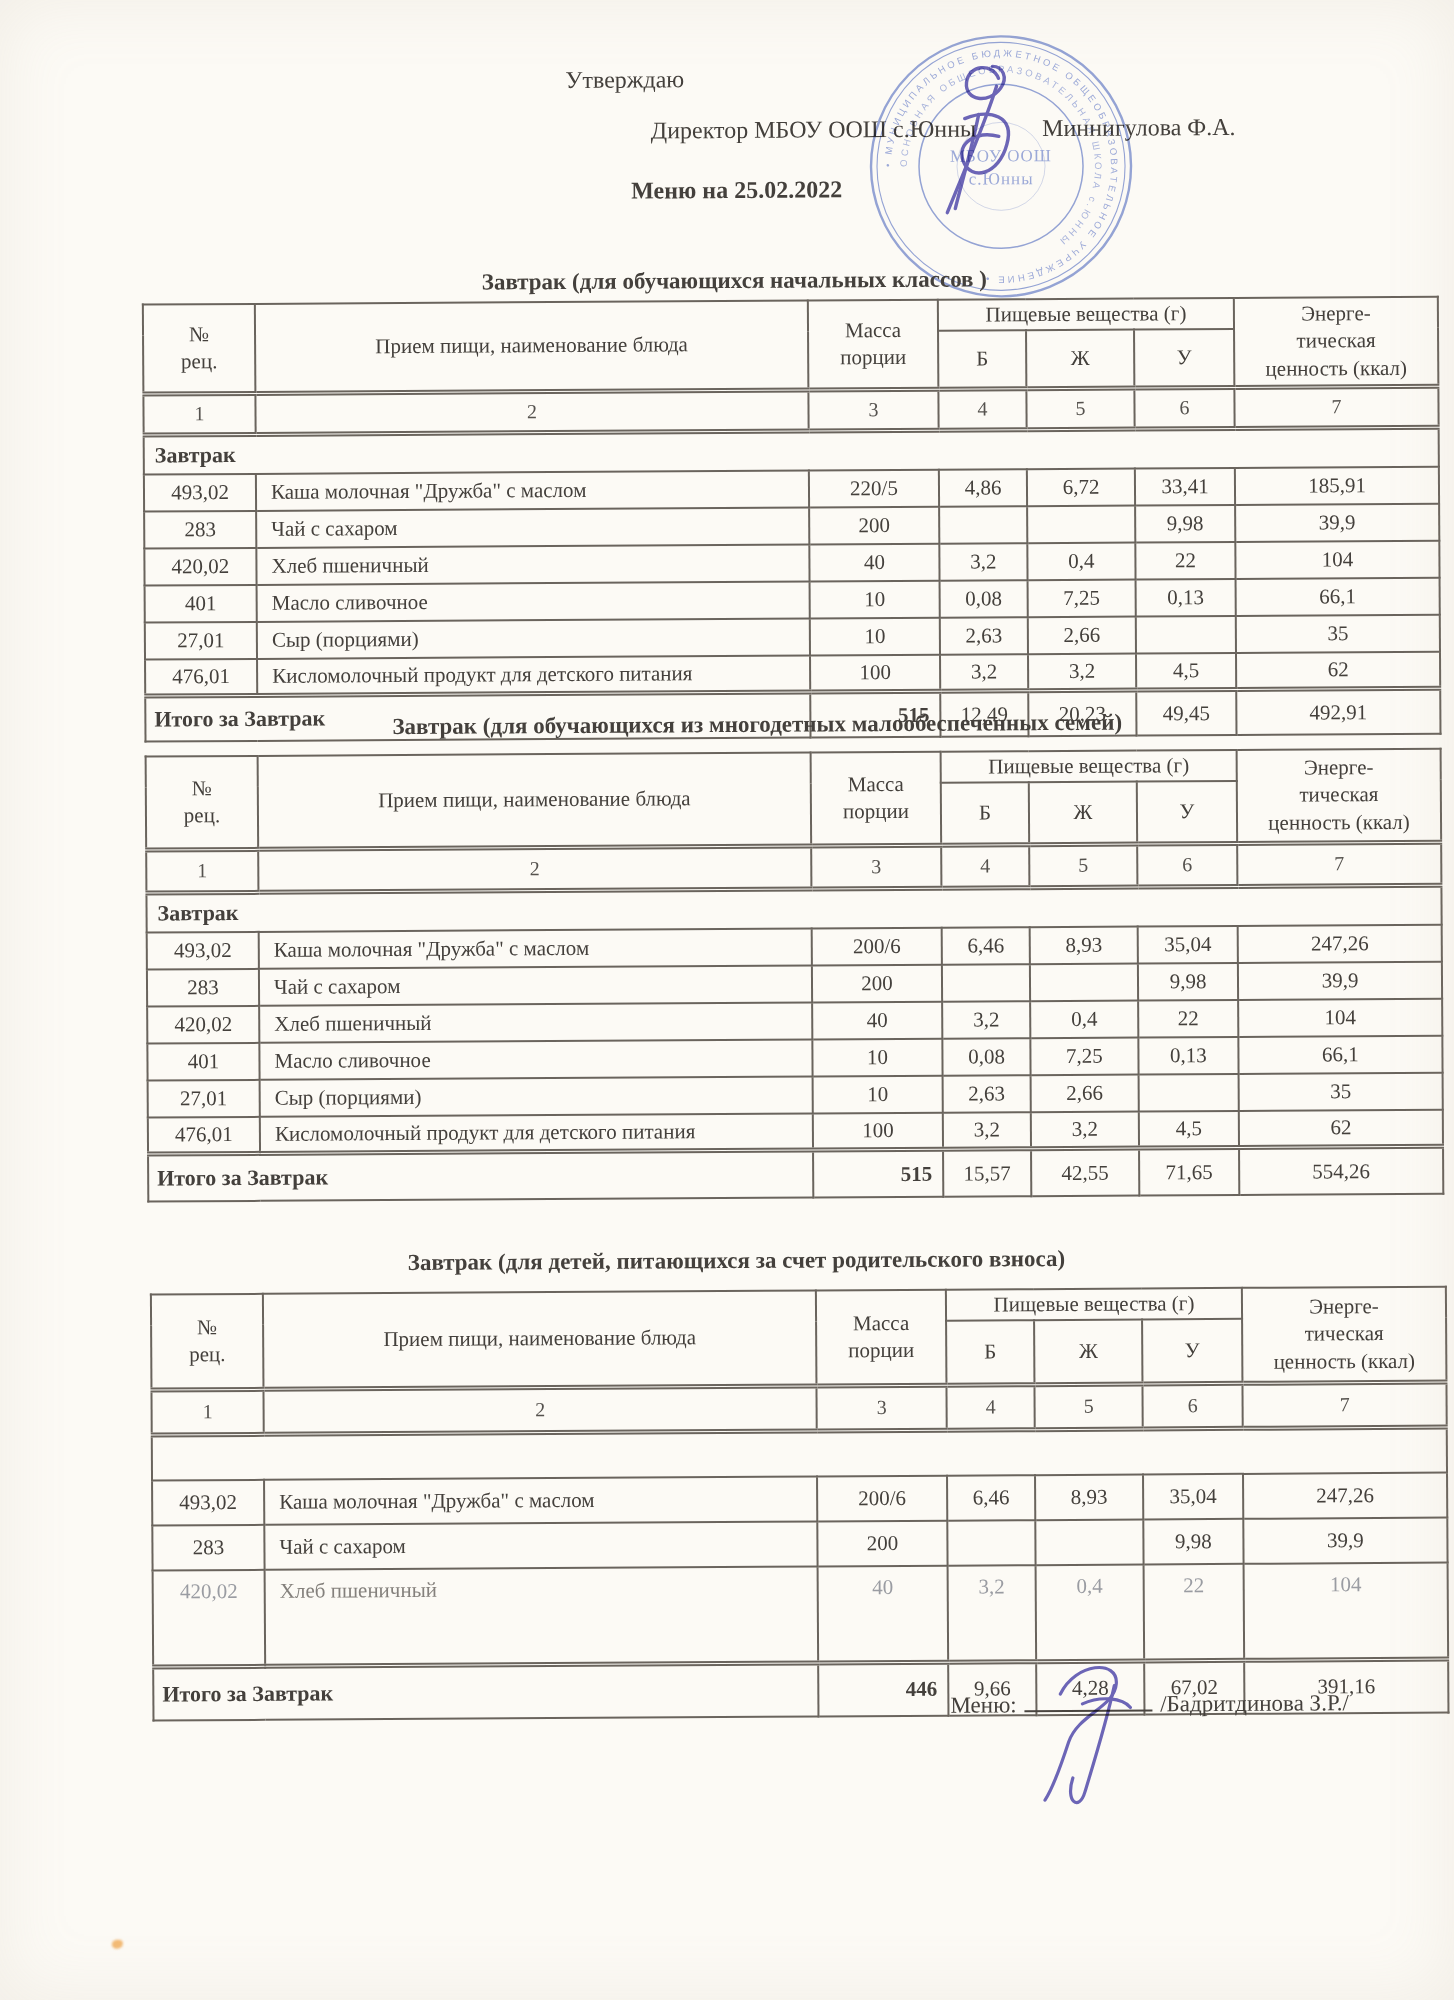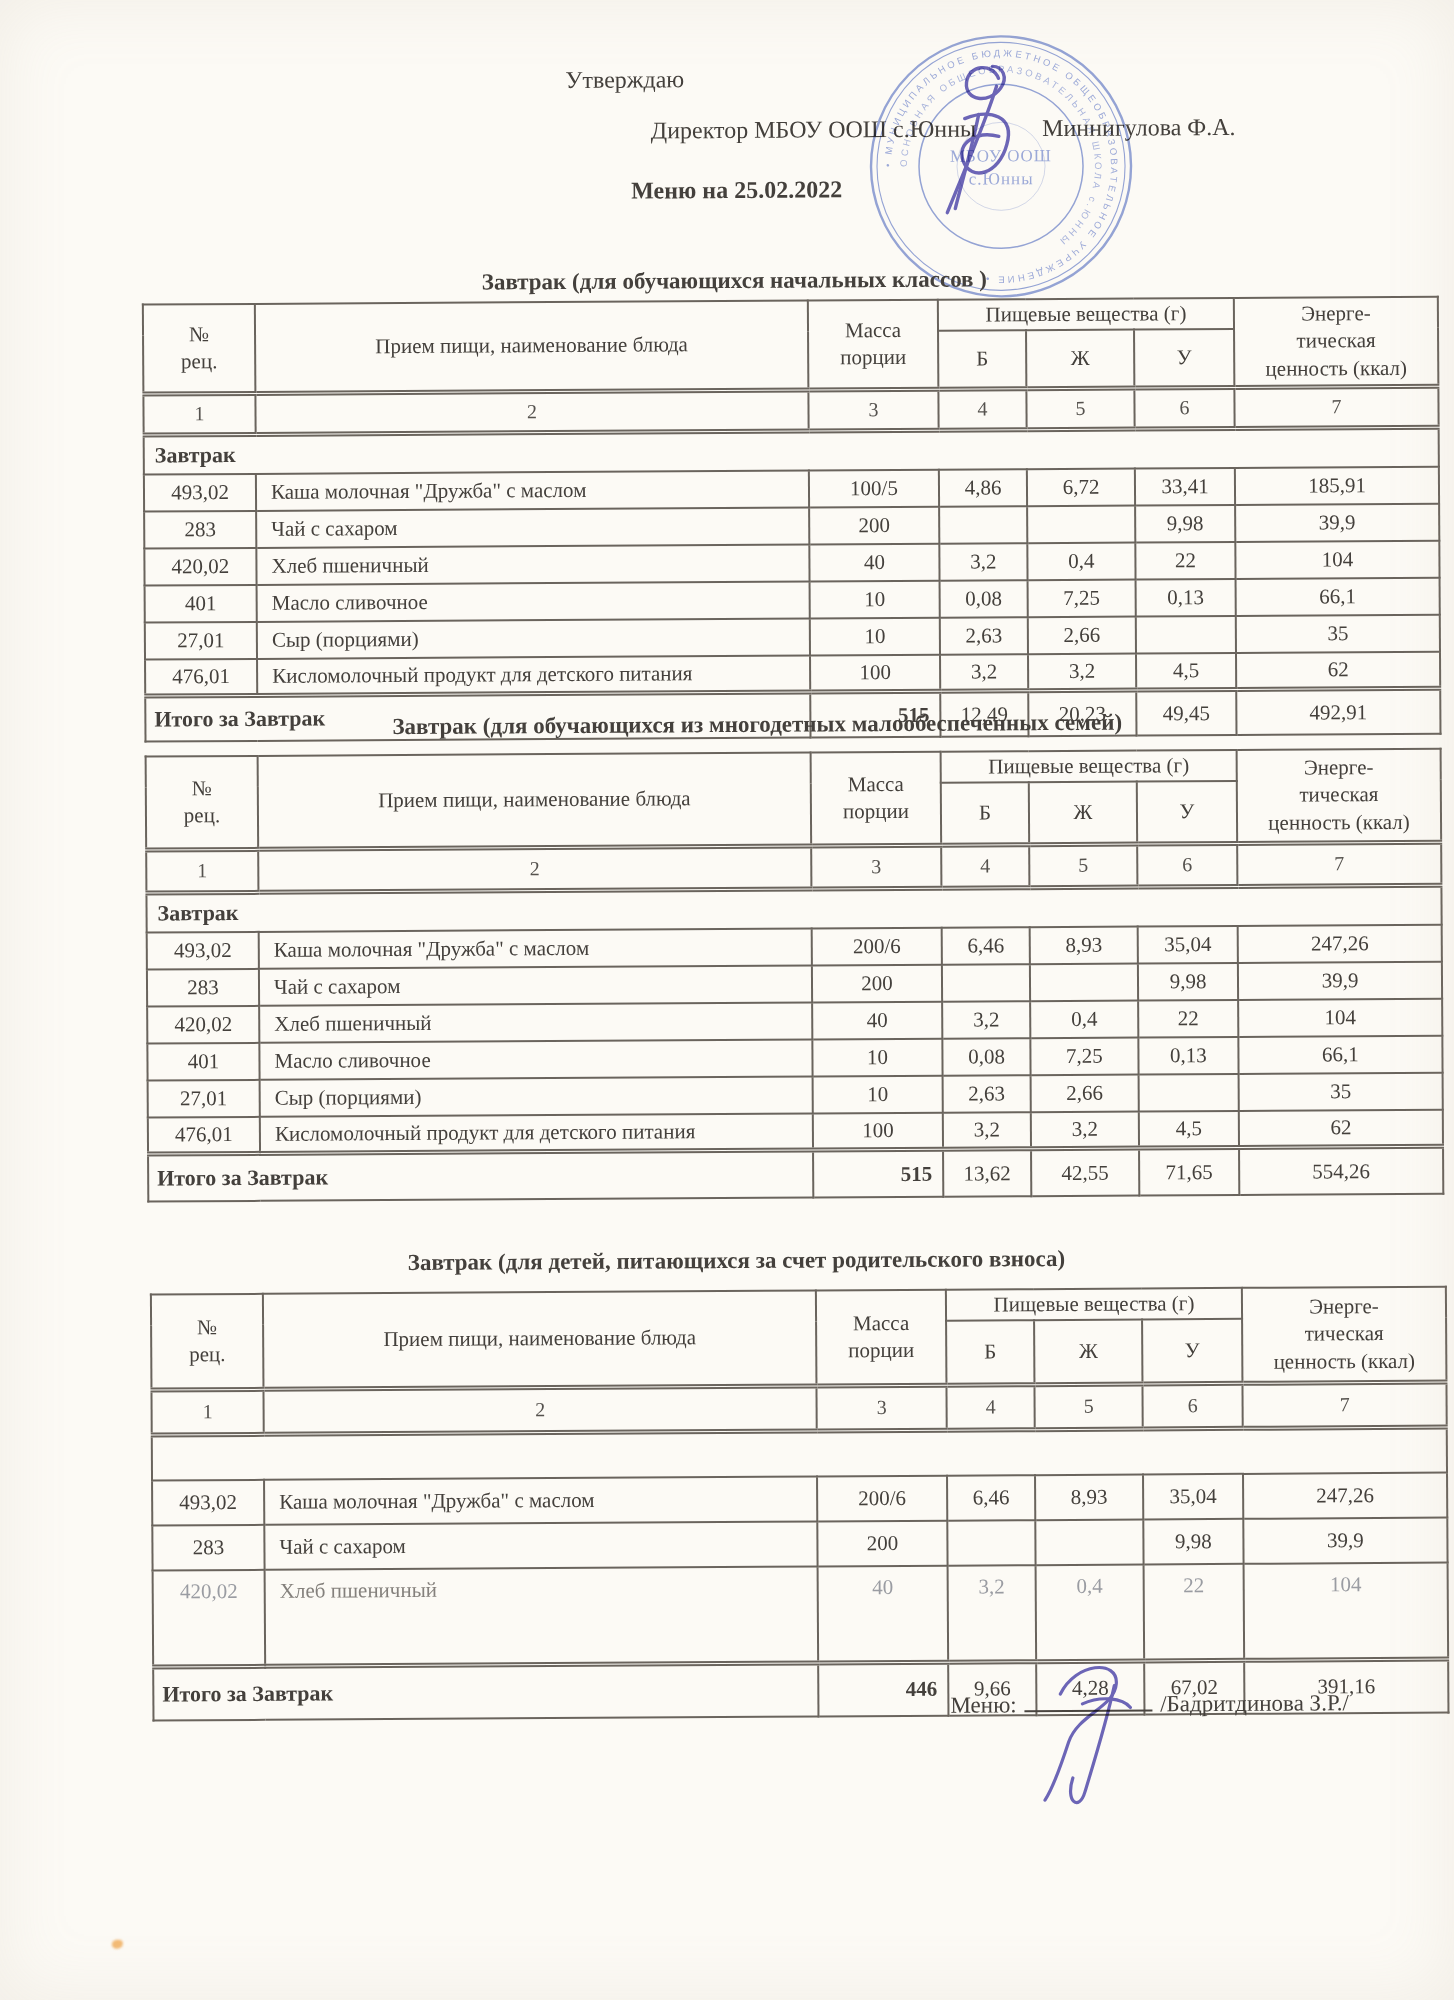--- a/index.html
+++ b/index.html
@@ -152,21 +152,21 @@
             <td>7</td>
         </tr>
       </thead>
       <tbody>
         <tr class="section-row">
             <td colspan="7">Завтрак</td>
           </tr>
       <tr class="datarow">
             <td class="c0">493,02</td>
             <td class="c1">Каша молочная "Дружба" с маслом</td>
-            <td class="c2">100/5</td>
+            <td class="c2">220/5</td>
             <td class="c3">4,86</td>
             <td class="c4">6,72</td>
             <td class="c5">33,41</td>
             <td class="c6">185,91</td>
           </tr>
           <tr class="datarow">
             <td class="c0">283</td>
             <td class="c1">Чай с сахаром</td>
             <td class="c2">200</td>
             <td class="c3"></td>
@@ -317,21 +317,21 @@
             <td class="c3">3,2</td>
             <td class="c4">3,2</td>
             <td class="c5">4,5</td>
             <td class="c6">62</td>
           </tr>
         </tbody>
       <tfoot>
         <tr class="total">
           <td colspan="2" class="tlabel">Итого за Завтрак</td>
           <td class="tmass">515</td>
-          <td>13,62</td>
+          <td>15,57</td>
           <td>42,55</td>
           <td>71,65</td>
           <td>554,26</td>
         </tr>
       </tfoot>
     </table>
 
     <div class="abs tbl-title title-3">Завтрак (для детей, питающихся за счет  родительского взноса)</div>
     <table class="menu tbl-2">
       <colgroup>

